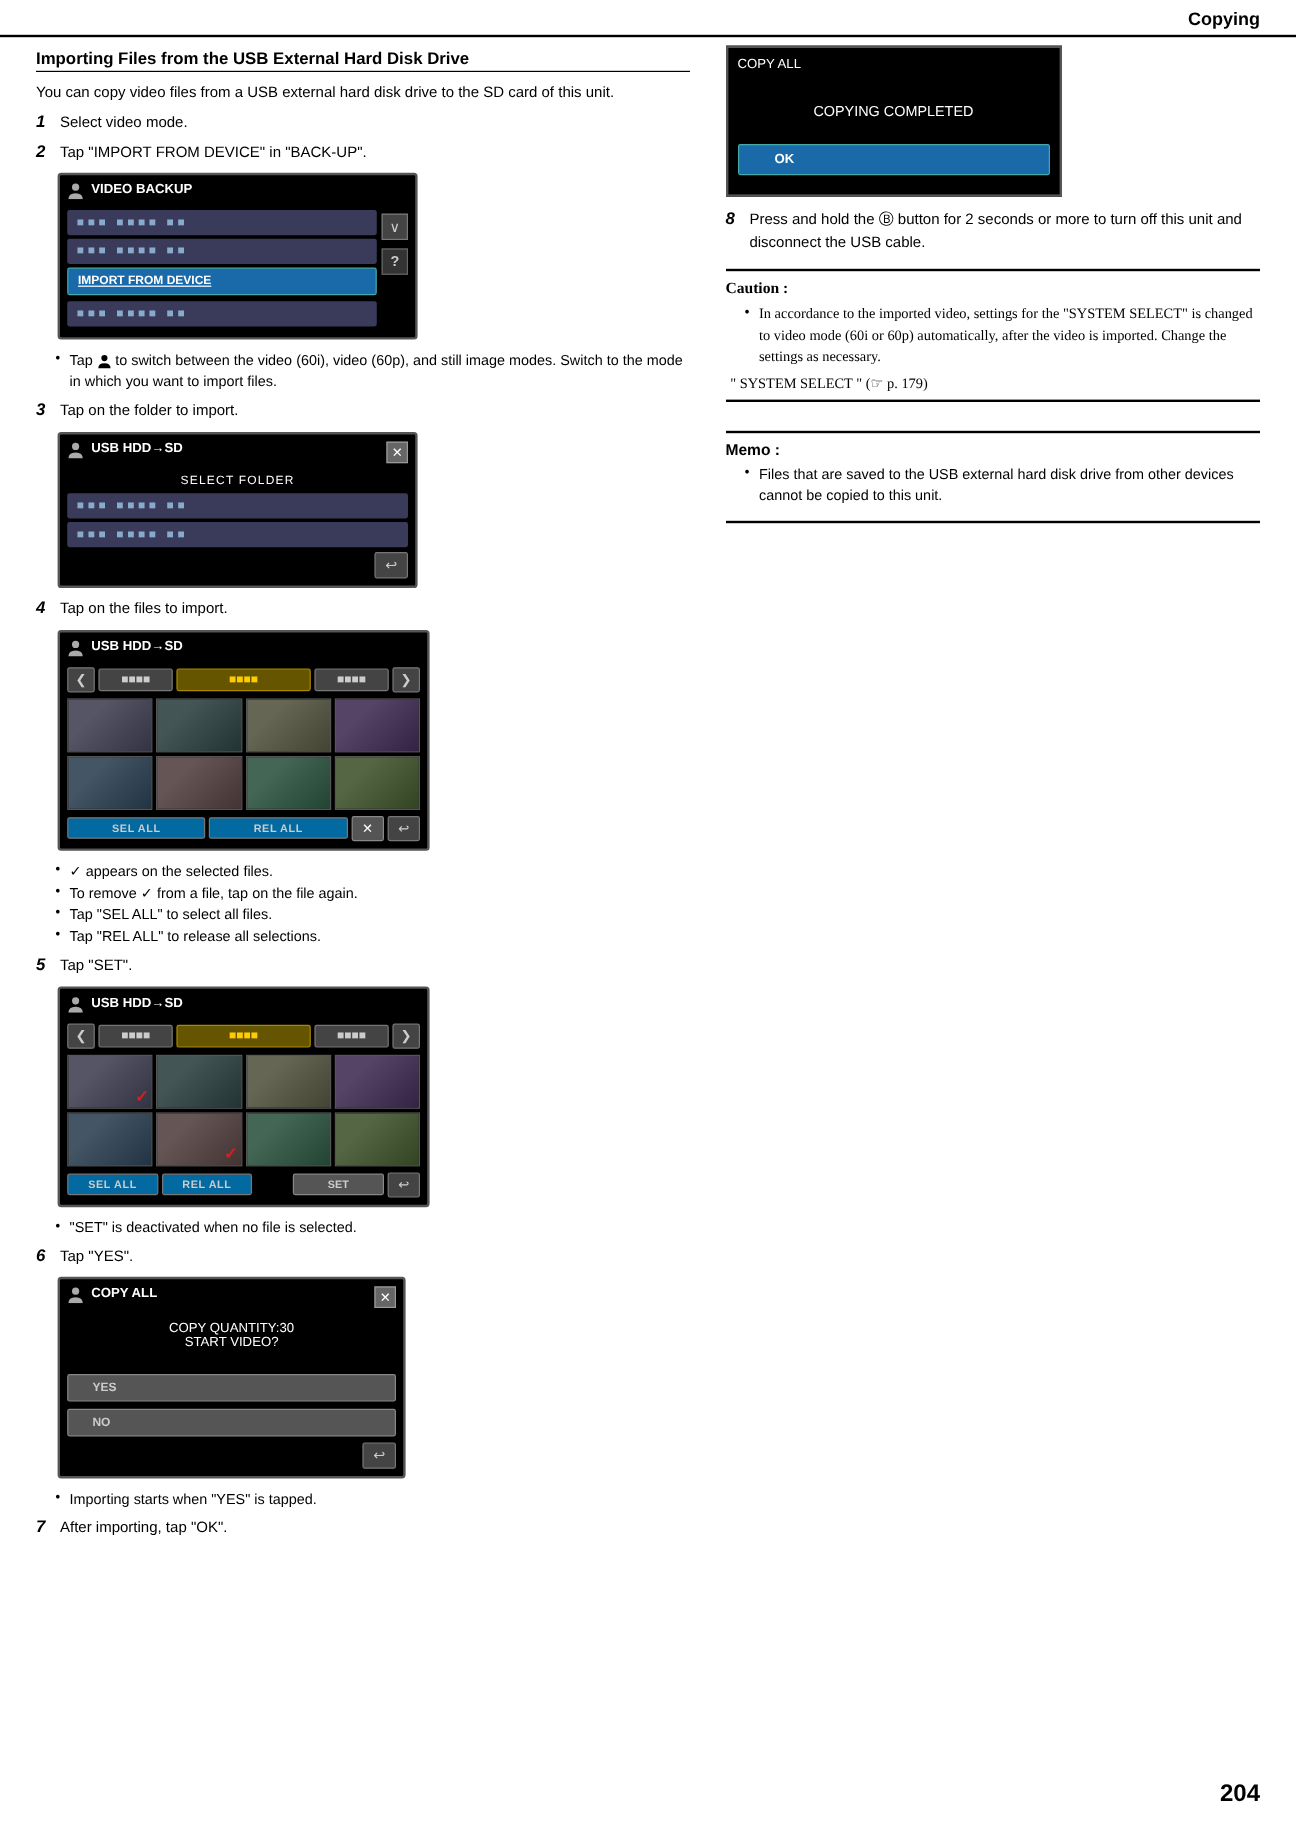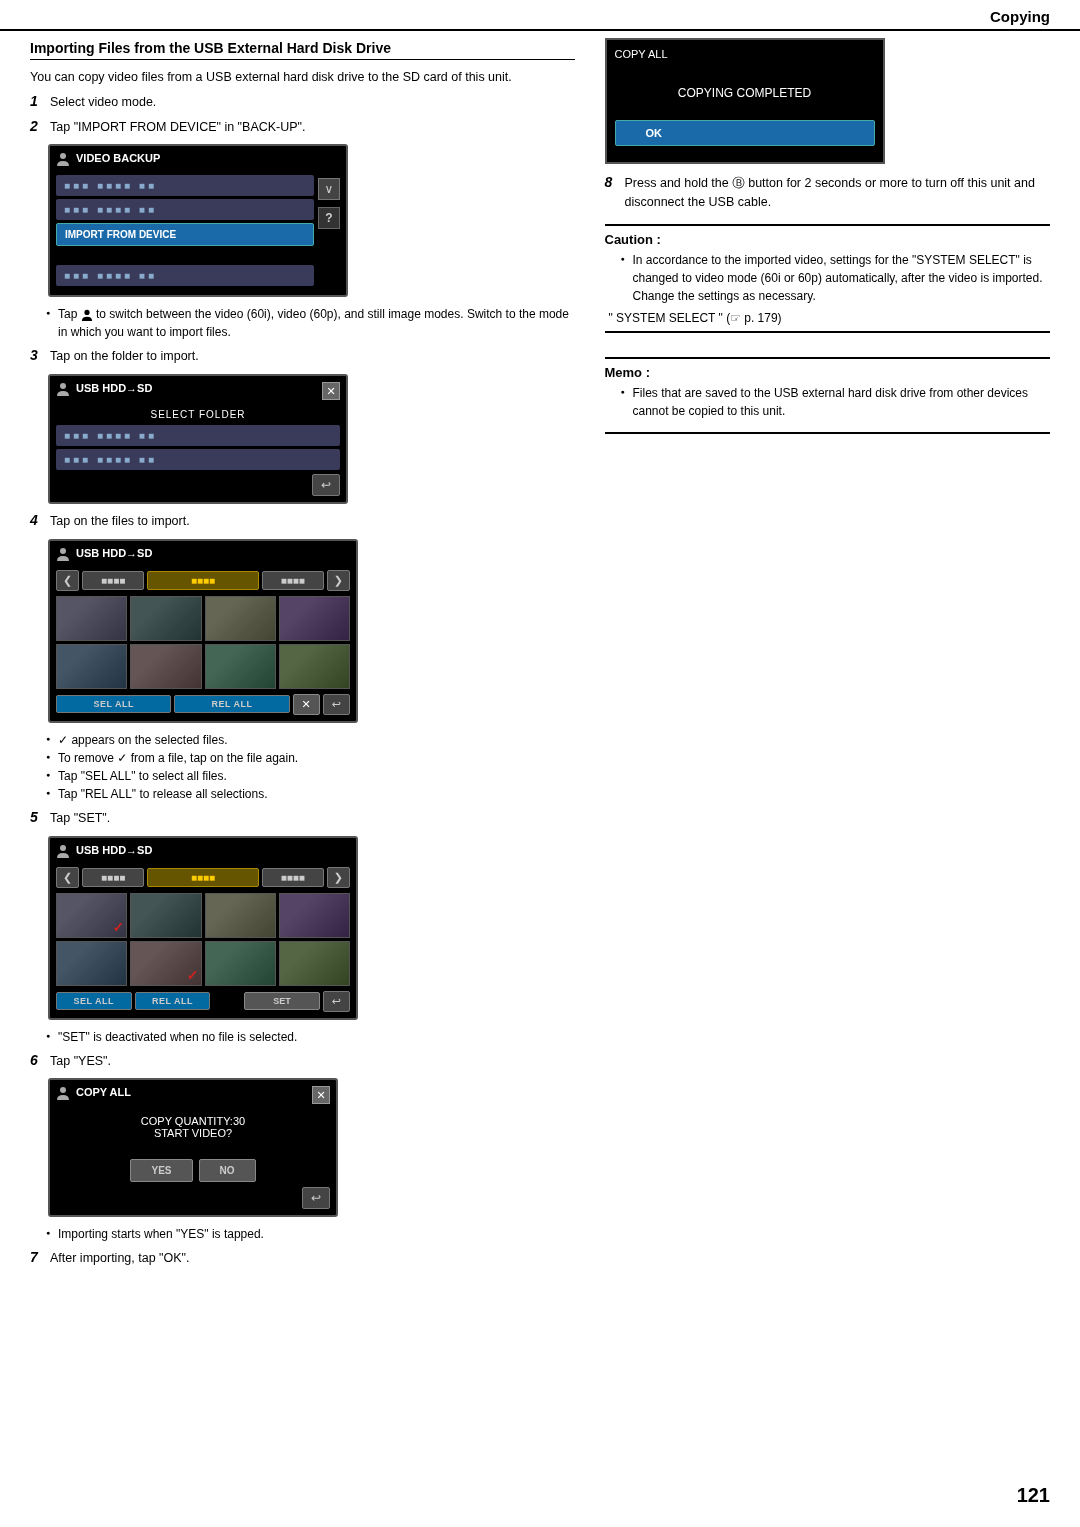--- a/index.html
+++ b/index.html
@@ -149,24 +149,25 @@
       align-items: center;
       justify-content: center;
       font-size: 11px;
     }
 
     .menu-item-highlighted {
       background: #1a6aaa;
       border: 1px solid #4aa;
       color: #fff;
       padding: 5px 8px;
-      margin-bottom: 19px;
+      margin-bottom: 5px;
       font-size: 10px;
       font-weight: bold;
       border-radius: 2px;
+      text-decoration: underline;
     }
 
     .menu-item-dots {
       background: #3a3a5a;
       color: #88aacc;
       padding: 5px 8px;
       margin-bottom: 3px;
       font-size: 10px;
       border-radius: 2px;
       letter-spacing: 3px;
@@ -290,20 +291,21 @@
       flex: 1;
       text-align: center;
       margin-left: 31px;
     }
 
     .copy-btn-row {
       display: flex;
       gap: 6px;
       justify-content: center;
       margin-bottom: 5px;
+      flex-direction: column;
     }
 
     .copy-btn {
       background: #555;
       border: 1px solid #888;
       color: #ccc;
       padding: 5px 20px;
       font-size: 10px;
       font-weight: bold;
       border-radius: 2px;
@@ -641,31 +643,31 @@
       <div style="height:10px;"></div>
       <div class="ok-btn">OK</div>
       <div style="height:8px;"></div>
     </div>
 
     <div class="step" style="margin-top:8px;">
       <span class="step-number">8</span>
       <span class="step-text">Press and hold the Ⓑ button for 2 seconds or more to turn off this unit and disconnect the USB cable.</span>
     </div>
 
-    <div class="caution-box" style="margin-top:12px;">
+    <div class="caution-box" style="margin-top:12px;font-family:Liberation Serif, serif;">
       <div class="caution-title">Caution :</div>
       <ul class="bullet-list">
         <li>In accordance to the imported video, settings for the "SYSTEM SELECT" is changed to video mode (60i or 60p) automatically, after the video is imported. Change the settings as necessary.</li>
       </ul>
       <div style="font-size:12px; margin-top:4px; margin-left:4px;">" SYSTEM SELECT " (☞ p. 179)</div>
     </div>
 
     <div class="memo-box" style="margin-top:24px;">
       <div class="memo-title">Memo :</div>
       <ul class="bullet-list">
         <li>Files that are saved to the USB external hard disk drive from other devices cannot be copied to this unit.</li>
       </ul>
     </div>
 
   </div>
 </div>
 
-<div class="page-number">121</div>
+<div class="page-number">204</div>
 
 </body></html>

